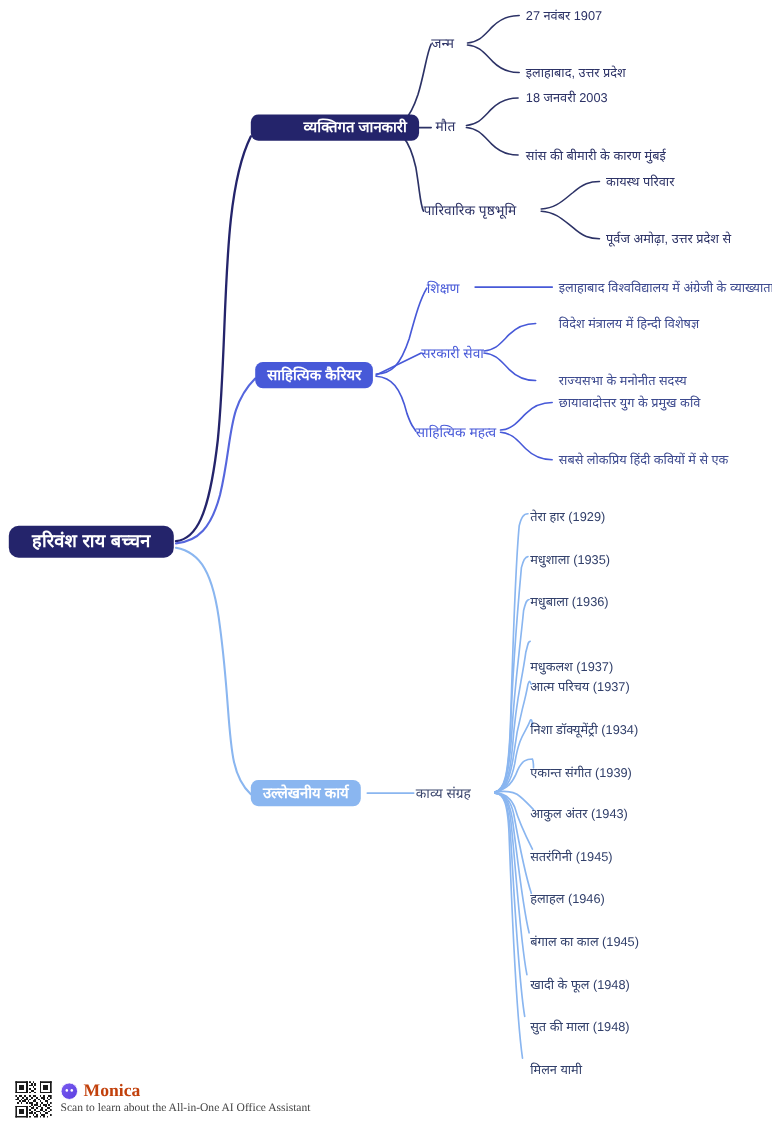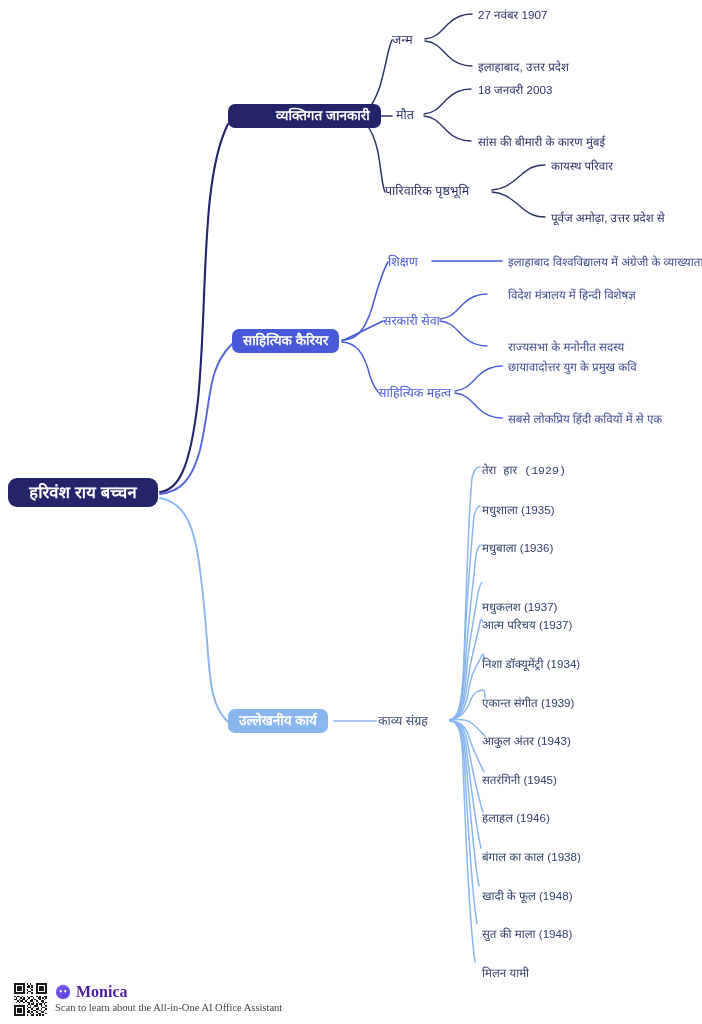--- a/index.html
+++ b/index.html
@@ -115,21 +115,21 @@
   }
   #monica-logo {
     width: 16px;
     height: 16px;
     flex: 0 0 16px;
   }
   #brand-name {
     font-family: "Liberation Serif", "DejaVu Serif", serif;
     font-weight: bold;
     font-size: 16px;
-    color: #4c1d95;
+    color: #c2410c;
     line-height: 1;
   }
   #brand-tagline {
     font-family: "Liberation Serif", "DejaVu Serif", serif;
     font-size: 10.5px;
     color: #444444;
     margin-top: 3px;
     line-height: 1;
   }
 </style>
@@ -262,31 +262,31 @@
 
   <div class="node branch-node branch-blue" style="left:228px; top:709px;">
     <span>उल्लेखनीय कार्य</span>
   </div>
 
   <div class="node sub-node sub-blue" style="left:378px; top:715px;">
     <span>काव्य संग्रह</span>
   </div>
 
   <div id="works-list">
-      <div class="node leaf-node leaf-blue" style="left: 482px; top: 465px; font-family: Liberation Mono, monospace;"><span>तेरा हार (1929)</span></div>
+      <div class="node leaf-node leaf-blue" style="left: 482px; top: 465px;"><span>तेरा हार (1929)</span></div>
       <div class="node leaf-node leaf-blue" style="left: 482px; top: 503.6px;"><span>मधुशाला (1935)</span></div>
       <div class="node leaf-node leaf-blue" style="left: 482px; top: 542.2px;"><span>मधुबाला (1936)</span></div>
       <div class="node leaf-node leaf-blue" style="left: 482px; top: 601px;"><span>मधुकलश (1937)</span></div>
       <div class="node leaf-node leaf-blue" style="left: 482px; top: 619.4px;"><span>आत्म परिचय (1937)</span></div>
       <div class="node leaf-node leaf-blue" style="left: 482px; top: 658px;"><span>निशा डॉक्यूमेंट्री (1934)</span></div>
       <div class="node leaf-node leaf-blue" style="left: 482px; top: 696.6px;"><span>एकान्त संगीत (1939)</span></div>
       <div class="node leaf-node leaf-blue" style="left: 482px; top: 735.2px;"><span>आकुल अंतर (1943)</span></div>
       <div class="node leaf-node leaf-blue" style="left: 482px; top: 773.8px;"><span>सतरंगिनी (1945)</span></div>
       <div class="node leaf-node leaf-blue" style="left: 482px; top: 812.4px;"><span>हलाहल (1946)</span></div>
-      <div class="node leaf-node leaf-blue" style="left: 482px; top: 851px;"><span>बंगाल का काल (1938)</span></div>
+      <div class="node leaf-node leaf-blue" style="left: 482px; top: 851px;"><span>बंगाल का काल (1945)</span></div>
       <div class="node leaf-node leaf-blue" style="left: 482px; top: 889.6px;"><span>खादी के फूल (1948)</span></div>
       <div class="node leaf-node leaf-blue" style="left: 482px; top: 928.2px;"><span>सुत की माला (1948)</span></div>
       <div class="node leaf-node leaf-blue" style="left: 482px; top: 966.8px;"><span>मिलन यामी</span></div>
     </div>
 
 </div>
 
 <div id="footer">
   <svg id="qr-code" viewBox="0 0 21 21" xmlns="http://www.w3.org/2000/svg" shape-rendering="crispEdges">
     <rect width="21" height="21" fill="#ffffff"></rect>

